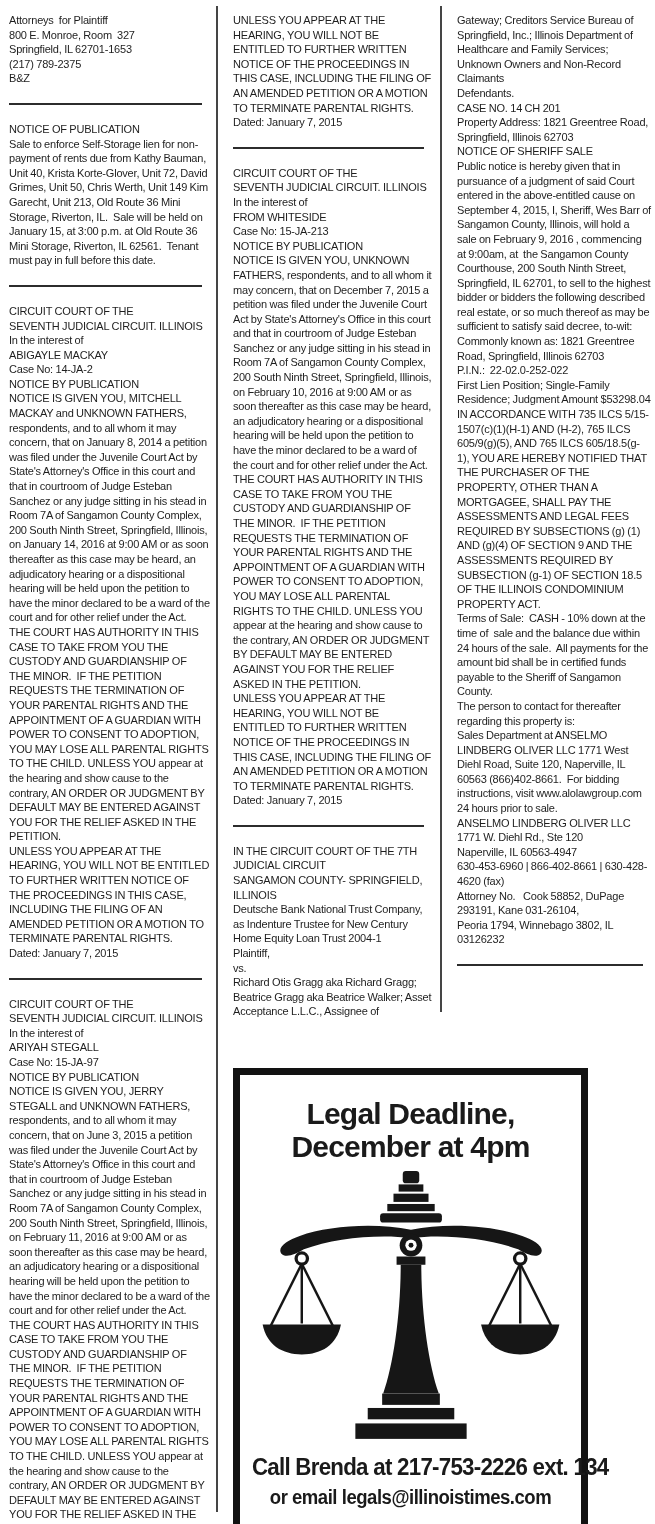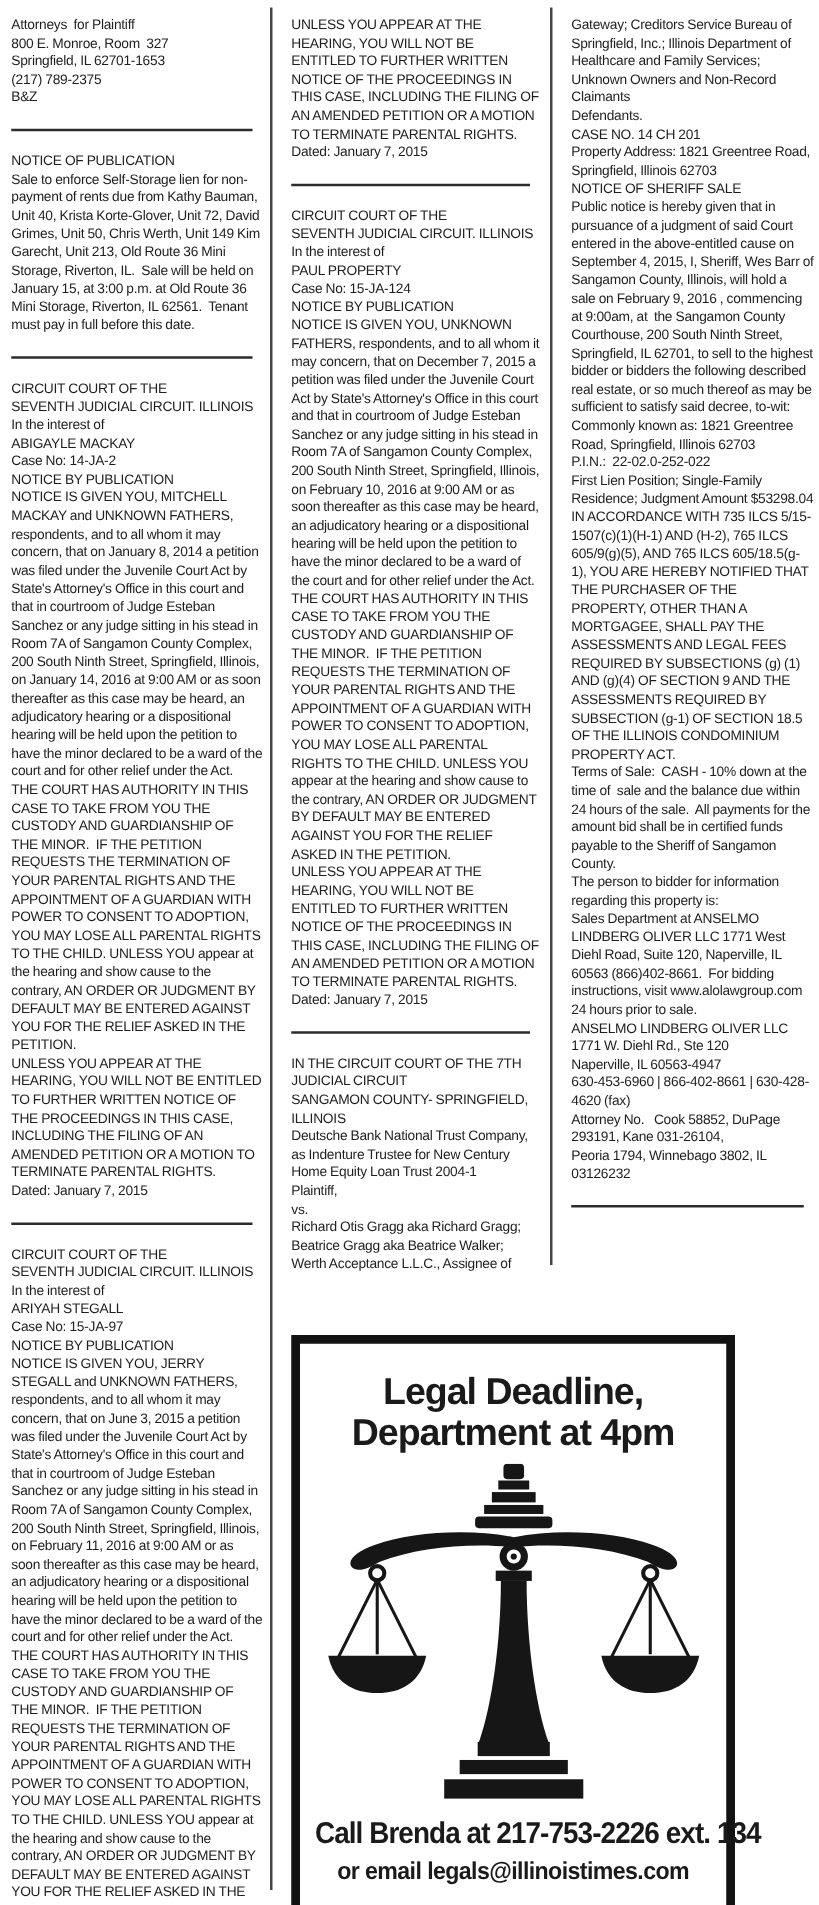--- a/index.html
+++ b/index.html
@@ -85,71 +85,71 @@
   <div class="col col2">
     <div class="block">
         <div class="tline">UNLESS YOU APPEAR AT THE HEARING, YOU WILL NOT BE ENTITLED TO FURTHER WRITTEN NOTICE OF THE PROCEEDINGS IN THIS CASE, INCLUDING THE FILING OF AN AMENDED PETITION OR A MOTION TO TERMINATE PARENTAL RIGHTS.</div>
         <div class="tline">Dated: January 7, 2015</div>
       </div>
     <div class="rule"></div>
     <div class="block">
         <div class="tline">CIRCUIT COURT OF THE</div>
         <div class="tline">SEVENTH JUDICIAL CIRCUIT. ILLINOIS</div>
         <div class="tline">In the interest of</div>
-        <div class="tline">PAUL PROPERTY</div>
-        <div class="tline">Case No: 15-JA-124</div>
+        <div class="tline">FROM WHITESIDE</div>
+        <div class="tline">Case No: 15-JA-213</div>
         <div class="tline">NOTICE BY PUBLICATION</div>
         <div class="tline">NOTICE IS GIVEN YOU, UNKNOWN FATHERS, respondents, and to all whom it may concern, that on December 7, 2015 a petition was filed under the Juvenile Court Act by State's Attorney's Office in this court and that in courtroom of Judge Esteban Sanchez or any judge sitting in his stead in Room 7A of Sangamon County Complex, 200 South Ninth Street, Springfield, Illinois, on February 10, 2016 at 9:00 AM or as soon thereafter as this case may be heard, an adjudicatory hearing or a dispositional hearing will be held upon the petition to have the minor declared to be a ward of the court and for other relief under the Act.  THE COURT HAS AUTHORITY IN THIS CASE TO TAKE FROM YOU THE CUSTODY AND GUARDIANSHIP OF THE MINOR.  IF THE PETITION REQUESTS THE TERMINATION OF YOUR PARENTAL RIGHTS AND THE APPOINTMENT OF A GUARDIAN WITH POWER TO CONSENT TO ADOPTION, YOU MAY LOSE ALL PARENTAL RIGHTS TO THE CHILD. UNLESS YOU appear at the hearing and show cause to the contrary, AN ORDER OR JUDGMENT BY DEFAULT MAY BE ENTERED AGAINST YOU FOR THE RELIEF ASKED IN THE PETITION.</div>
         <div class="tline">UNLESS YOU APPEAR AT THE HEARING, YOU WILL NOT BE ENTITLED TO FURTHER WRITTEN NOTICE OF THE PROCEEDINGS IN THIS CASE, INCLUDING THE FILING OF AN AMENDED PETITION OR A MOTION TO TERMINATE PARENTAL RIGHTS.</div>
         <div class="tline">Dated: January 7, 2015</div>
       </div>
     <div class="rule"></div>
     <div class="block">
         <div class="tline">IN THE CIRCUIT COURT OF THE 7TH</div>
         <div class="tline">JUDICIAL CIRCUIT</div>
         <div class="tline">SANGAMON COUNTY- SPRINGFIELD,</div>
         <div class="tline">ILLINOIS</div>
         <div class="tline">Deutsche Bank National Trust Company, as Indenture Trustee for New Century Home Equity Loan Trust 2004-1</div>
         <div class="tline">Plaintiff,</div>
         <div class="tline">vs.</div>
-        <div class="tline">Richard Otis Gragg aka Richard Gragg; Beatrice Gragg aka Beatrice Walker; Werth Acceptance L.L.C., Assignee of</div>
+        <div class="tline">Richard Otis Gragg aka Richard Gragg; Beatrice Gragg aka Beatrice Walker; Asset Acceptance L.L.C., Assignee of</div>
       </div>
   </div>
 
   <div class="vdiv vdiv2"></div>
 
   <div class="col col3">
     <div class="block">
         <div class="tline">Gateway; Creditors Service Bureau of Springfield, Inc.; Illinois Department of Healthcare and Family Services; Unknown Owners and Non-Record Claimants</div>
         <div class="tline">Defendants.</div>
         <div class="tline">CASE NO. 14 CH 201</div>
         <div class="tline">Property Address: 1821 Greentree Road, Springfield, Illinois 62703</div>
         <div class="tline">NOTICE OF SHERIFF SALE</div>
         <div class="tline">Public notice is hereby given that in pursuance of a judgment of said Court entered in the above-entitled cause on September 4, 2015, I, Sheriff, Wes Barr of Sangamon County, Illinois, will hold a sale on February 9, 2016 , commencing at 9:00am, at  the Sangamon County Courthouse, 200 South Ninth Street, Springfield, IL 62701, to sell to the highest bidder or bidders the following described real estate, or so much thereof as may be sufficient to satisfy said decree, to-wit:</div>
         <div class="tline">Commonly known as: 1821 Greentree Road, Springfield, Illinois 62703</div>
         <div class="tline">P.I.N.:  22-02.0-252-022</div>
         <div class="tline">First Lien Position; Single-Family Residence; Judgment Amount $53298.04</div>
         <div class="tline">IN ACCORDANCE WITH 735 ILCS 5/15-1507(c)(1)(H-1) AND (H-2), 765 ILCS 605/9(g)(5), AND 765 ILCS 605/18.5(g-1), YOU ARE HEREBY NOTIFIED THAT THE PURCHASER OF THE PROPERTY, OTHER THAN A MORTGAGEE, SHALL PAY THE ASSESSMENTS AND LEGAL FEES REQUIRED BY SUBSECTIONS (g) (1) AND (g)(4) OF SECTION 9 AND THE ASSESSMENTS REQUIRED BY SUBSECTION (g-1) OF SECTION 18.5 OF THE ILLINOIS CONDOMINIUM PROPERTY ACT.</div>
         <div class="tline">Terms of Sale:  CASH - 10% down at the time of  sale and the balance due within 24 hours of the sale.  All payments for the amount bid shall be in certified funds payable to the Sheriff of Sangamon County.</div>
-        <div class="tline">The person to bidder for information regarding this property is:</div>
+        <div class="tline">The person to contact for thereafter regarding this property is:</div>
         <div class="tline">Sales Department at ANSELMO LINDBERG OLIVER LLC 1771 West Diehl Road, Suite 120, Naperville, IL 60563 (866)402-8661.  For bidding instructions, visit www.alolawgroup.com 24 hours prior to sale.</div>
         <div class="tline">ANSELMO LINDBERG OLIVER LLC</div>
         <div class="tline">1771 W. Diehl Rd., Ste 120</div>
         <div class="tline">Naperville, IL 60563-4947</div>
         <div class="tline">630-453-6960 | 866-402-8661 | 630-428-4620 (fax)</div>
         <div class="tline">Attorney No.   Cook 58852, DuPage 293191, Kane 031-26104,</div>
         <div class="tline">Peoria 1794, Winnebago 3802, IL 03126232</div>
       </div>
     <div class="rule"></div>
   </div>
 
   <div class="ad">
     <div class="ad-title">
       <div>Legal Deadline,</div>
-      <div>Department at 4pm</div>
+      <div>December at 4pm</div>
     </div>
     <svg class="ad-scales" width="310" height="272" viewBox="0 0 300 264" aria-hidden="true">
       <g fill="#161616">
 
         <rect x="142" y="0" width="16" height="12" rx="3"></rect>
         <rect x="138" y="13" width="24" height="7"></rect>
         <rect x="133" y="22" width="34" height="8"></rect>
         <rect x="127" y="32" width="46" height="7"></rect>
         <rect x="120" y="41" width="60" height="9" rx="3"></rect>
 

